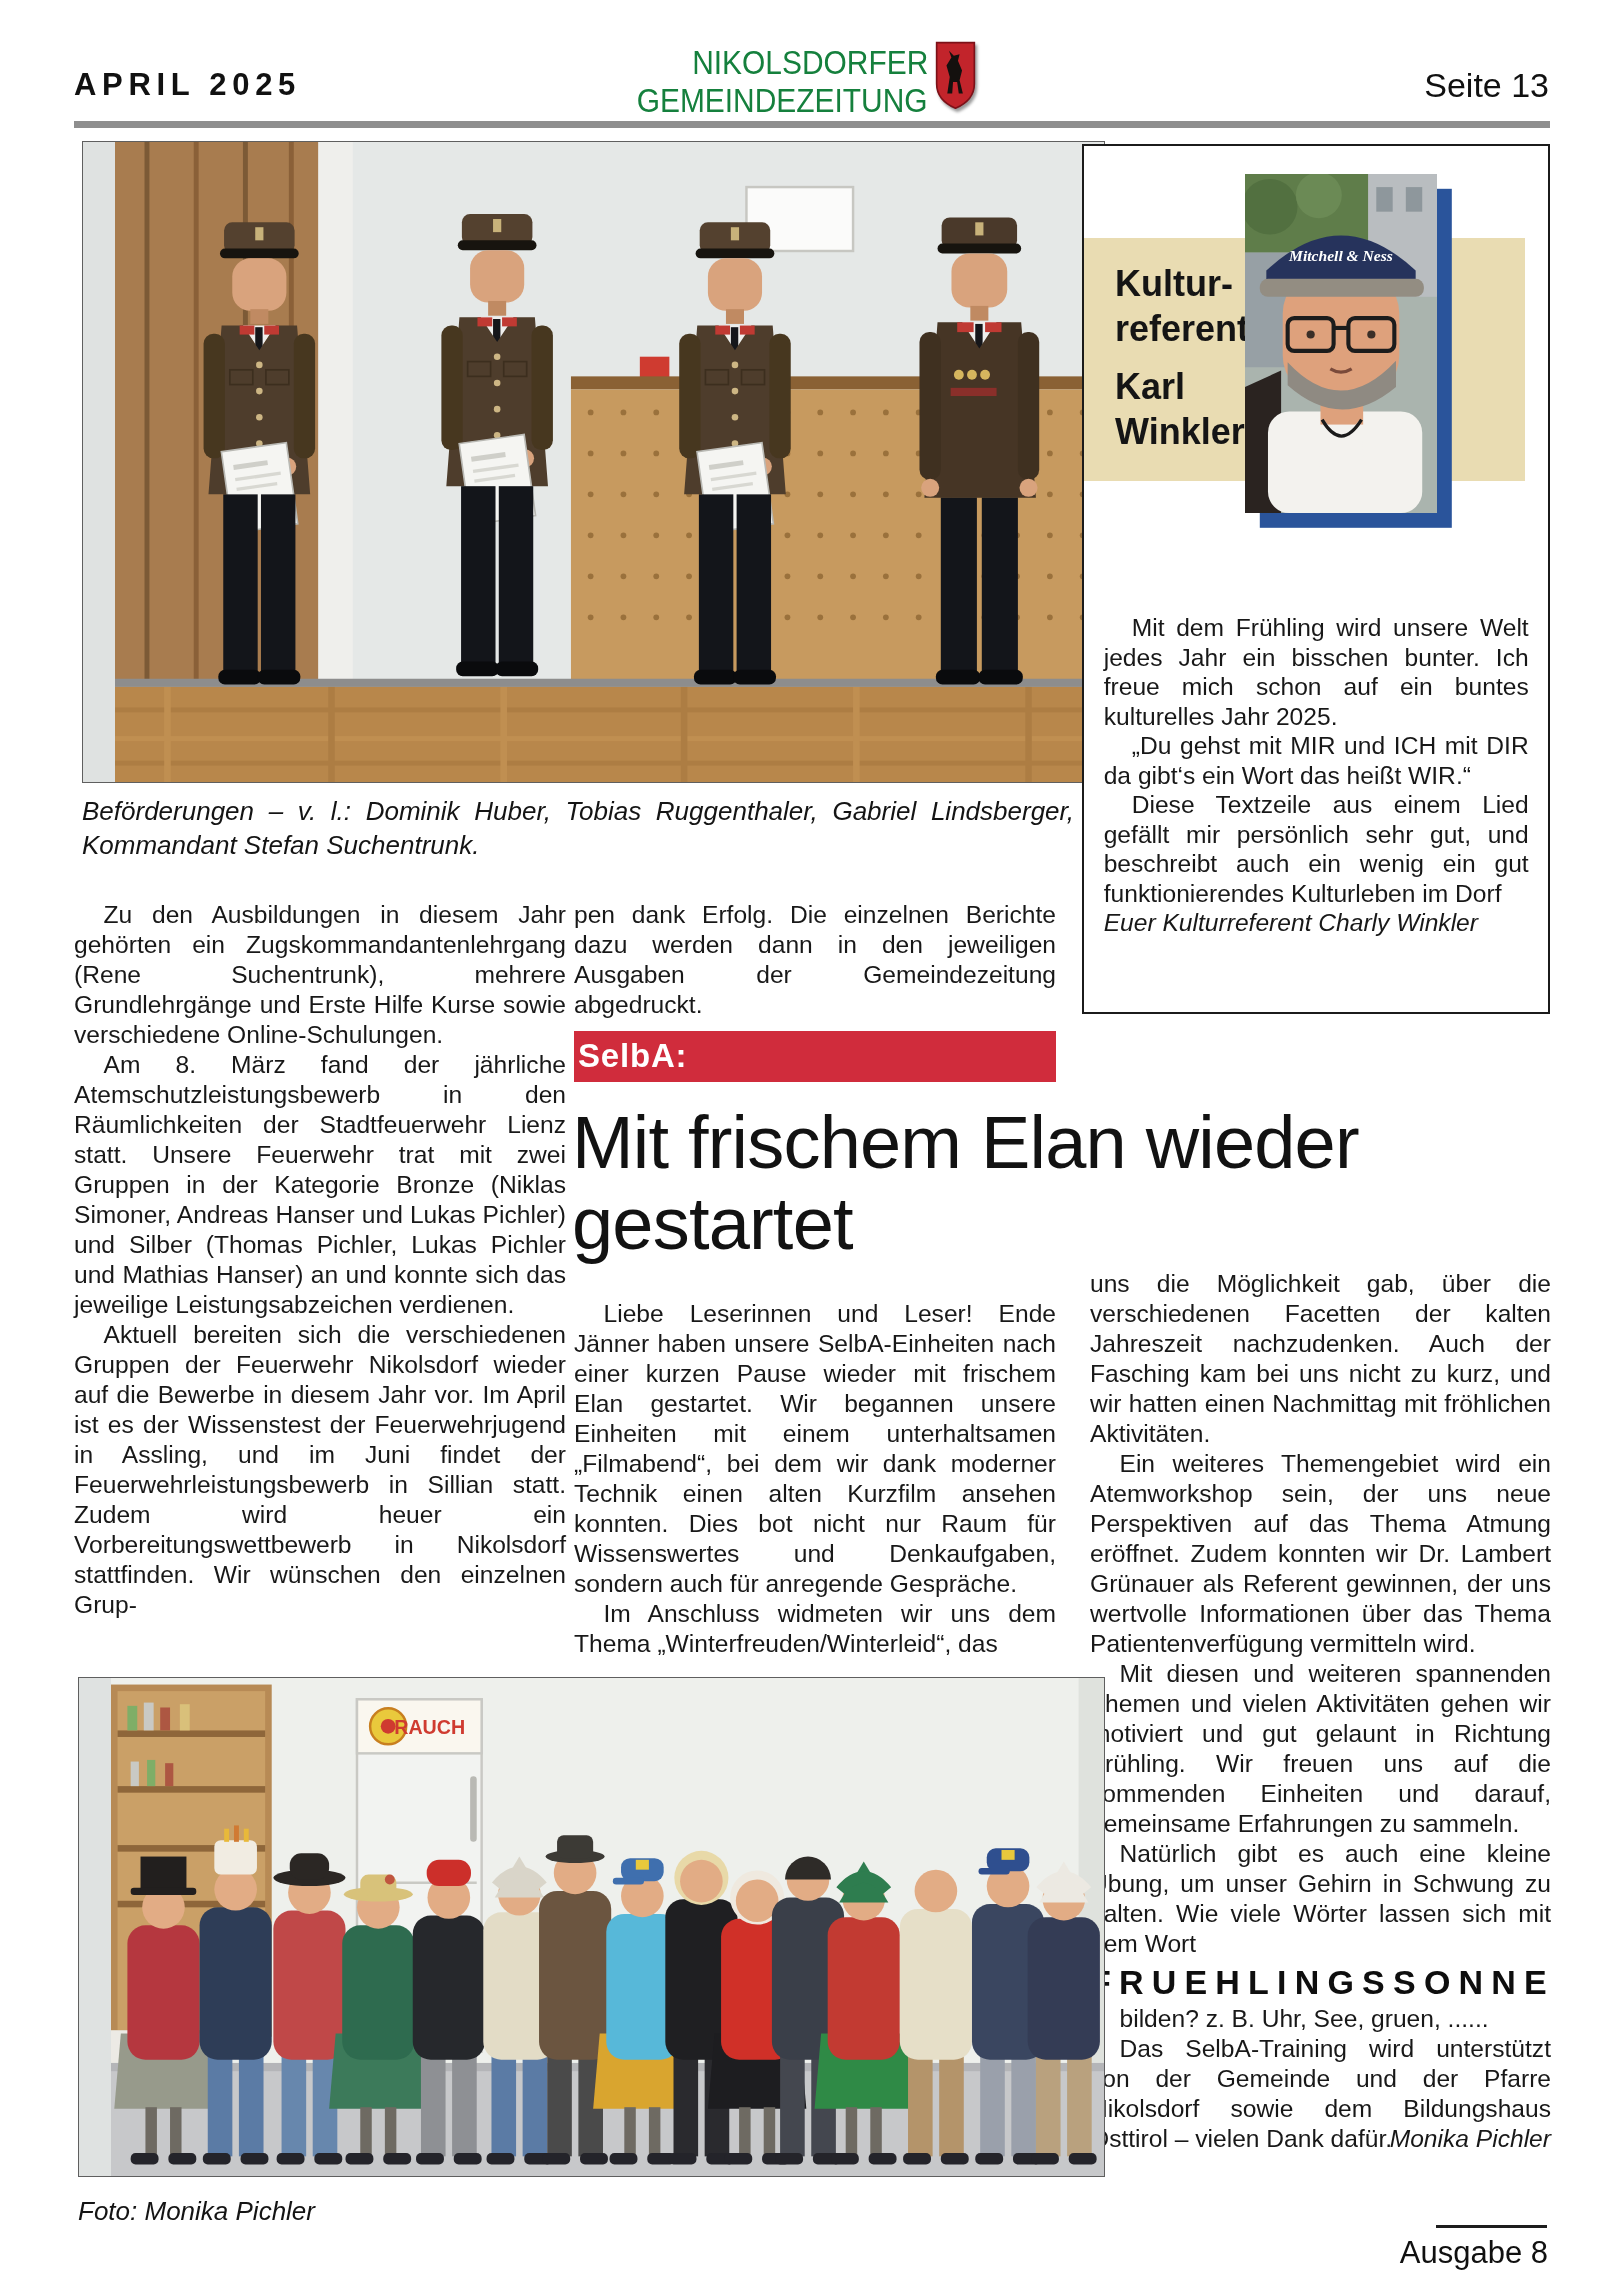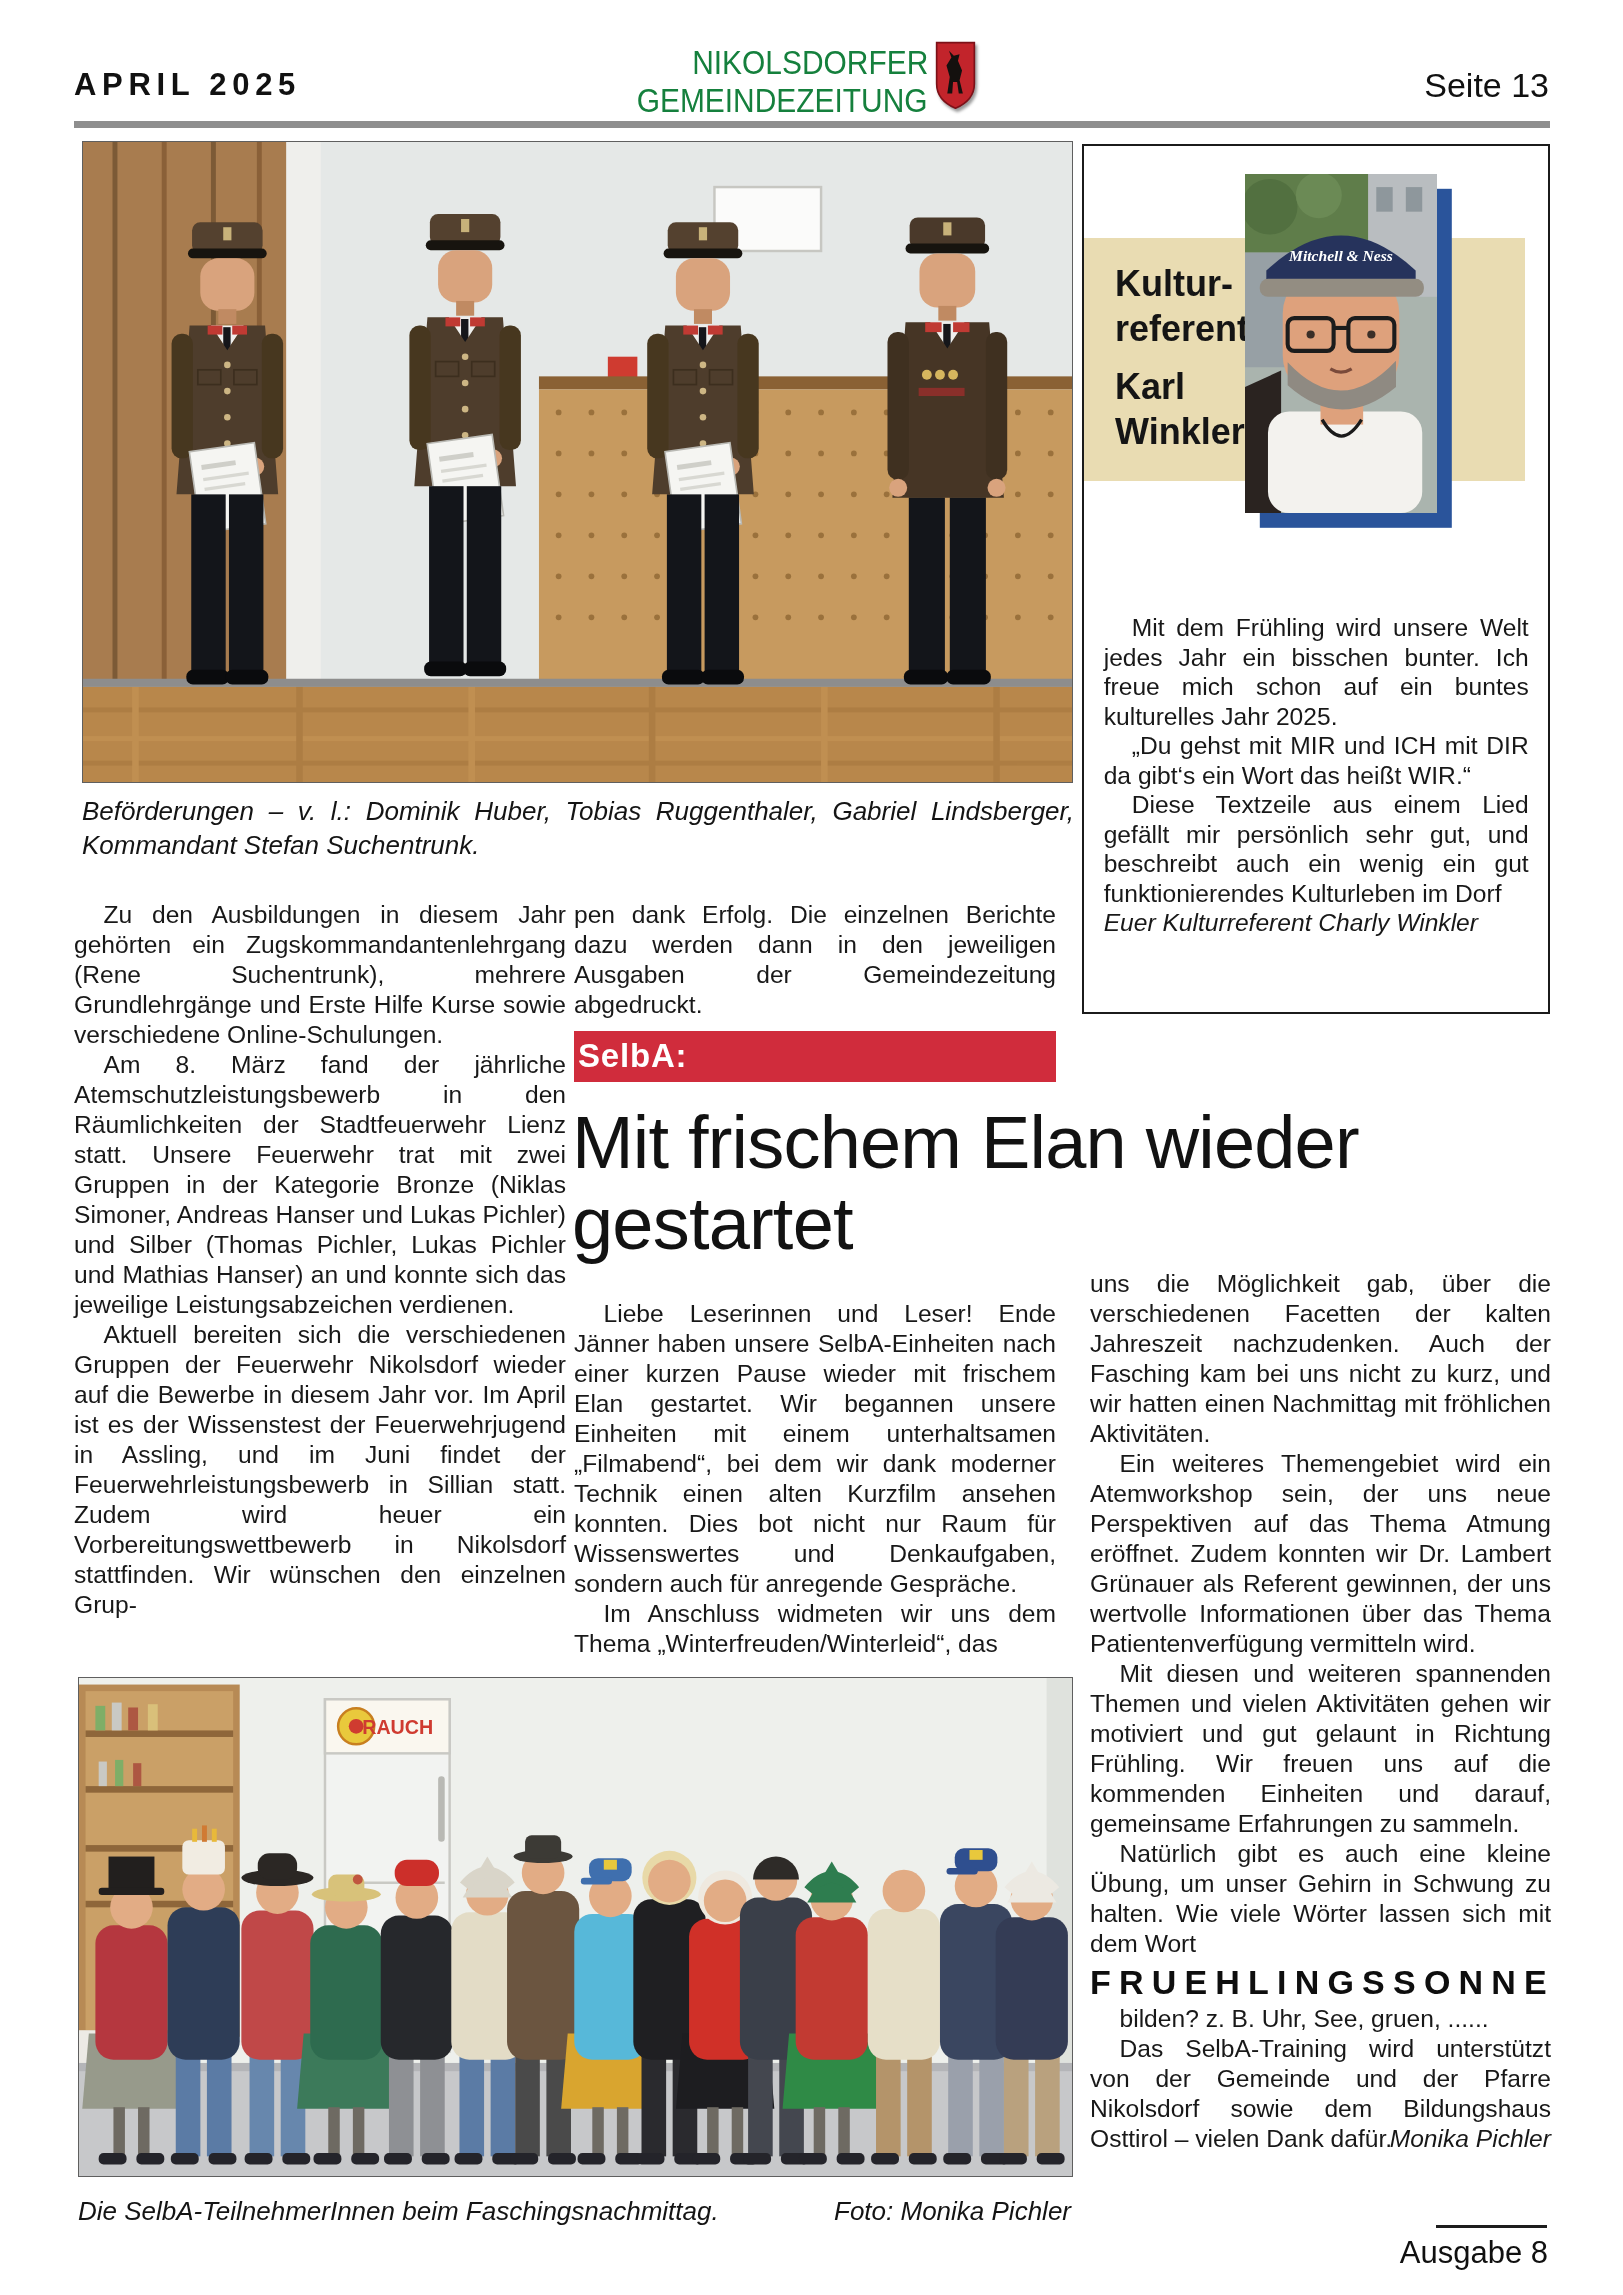--- a/index.html
+++ b/index.html
@@ -11,21 +11,21 @@
               letter-spacing:5.7px;color:#111;}
   .masthead{position:absolute;right:695px;top:43px;text-align:right;color:#15803d;
             font-size:34px;line-height:38px;font-weight:400;white-space:nowrap;}
   .masthead span{display:inline-block;transform:scaleX(.88);transform-origin:100% 50%;}
   .crest{position:absolute;left:935px;top:41px;width:41px;height:71px;
          filter:drop-shadow(2.5px 3.3px 1.6px rgba(0,0,0,.4));}
   .page-label{position:absolute;right:74px;top:66px;font-size:34px;color:#111;}
   .header-rule{position:absolute;left:74px;top:121px;width:1476px;height:6.6px;background:#8e8e8e;}
 
   
-  .photo{position:absolute;border:1.6px solid #5f5f5f;background:#dfe2e1;overflow:hidden;}
+  .photo{position:absolute;border:1.6px solid #5f5f5f;background:#dfe2e1;overflow:hidden;padding-left:32px;}
   #photo1{left:82px;top:141px;width:989px;height:640px;}
   #photo2{left:78px;top:1677px;width:993px;height:498px;}
   .photo svg{display:block;width:100%;height:100%;}
 
   
   .caption{position:absolute;font-style:italic;font-size:26px;line-height:34px;color:#141414;}
   #caption1{left:82px;top:794px;width:992px;text-align:justify;}
   #caption2{left:78px;top:2194px;width:993px;display:flex;justify-content:space-between;}
 
   .bodytext{position:absolute;font-size:24.6px;line-height:30px;text-align:justify;
@@ -497,21 +497,20 @@
           <rect x="1122" y="580" width="34" height="14" rx="6" fill="#24242a"></rect>
           <rect x="1168" y="580" width="34" height="14" rx="6" fill="#24242a"></rect>
           <rect x="1118" y="292" width="88" height="174" rx="22" fill="#343c55"></rect>
           <circle cx="1162" cy="270" r="26" fill="#e2ac85"></circle>
           <polygon points="1132,274 1192,274 1162,224" fill="#ece9e2"></polygon>
           <path d="M1134 260 Q1162 226 1190 260" stroke="#ece9e2" stroke-width="14" fill="none"></path>
         </g>
     </svg>
   </div>
   <div id="caption2" class="caption" style="position:absolute;">
-    <span>Die SelbA-TeilnehmerInnen beim Faschingsnachmittag.</span>
     <span>Foto: Monika Pichler</span>
   </div>
 
   <div class="foot-line"></div>
   <div class="foot-label">Ausgabe 8</div>
 
 </div>
 
 
 </body></html>

